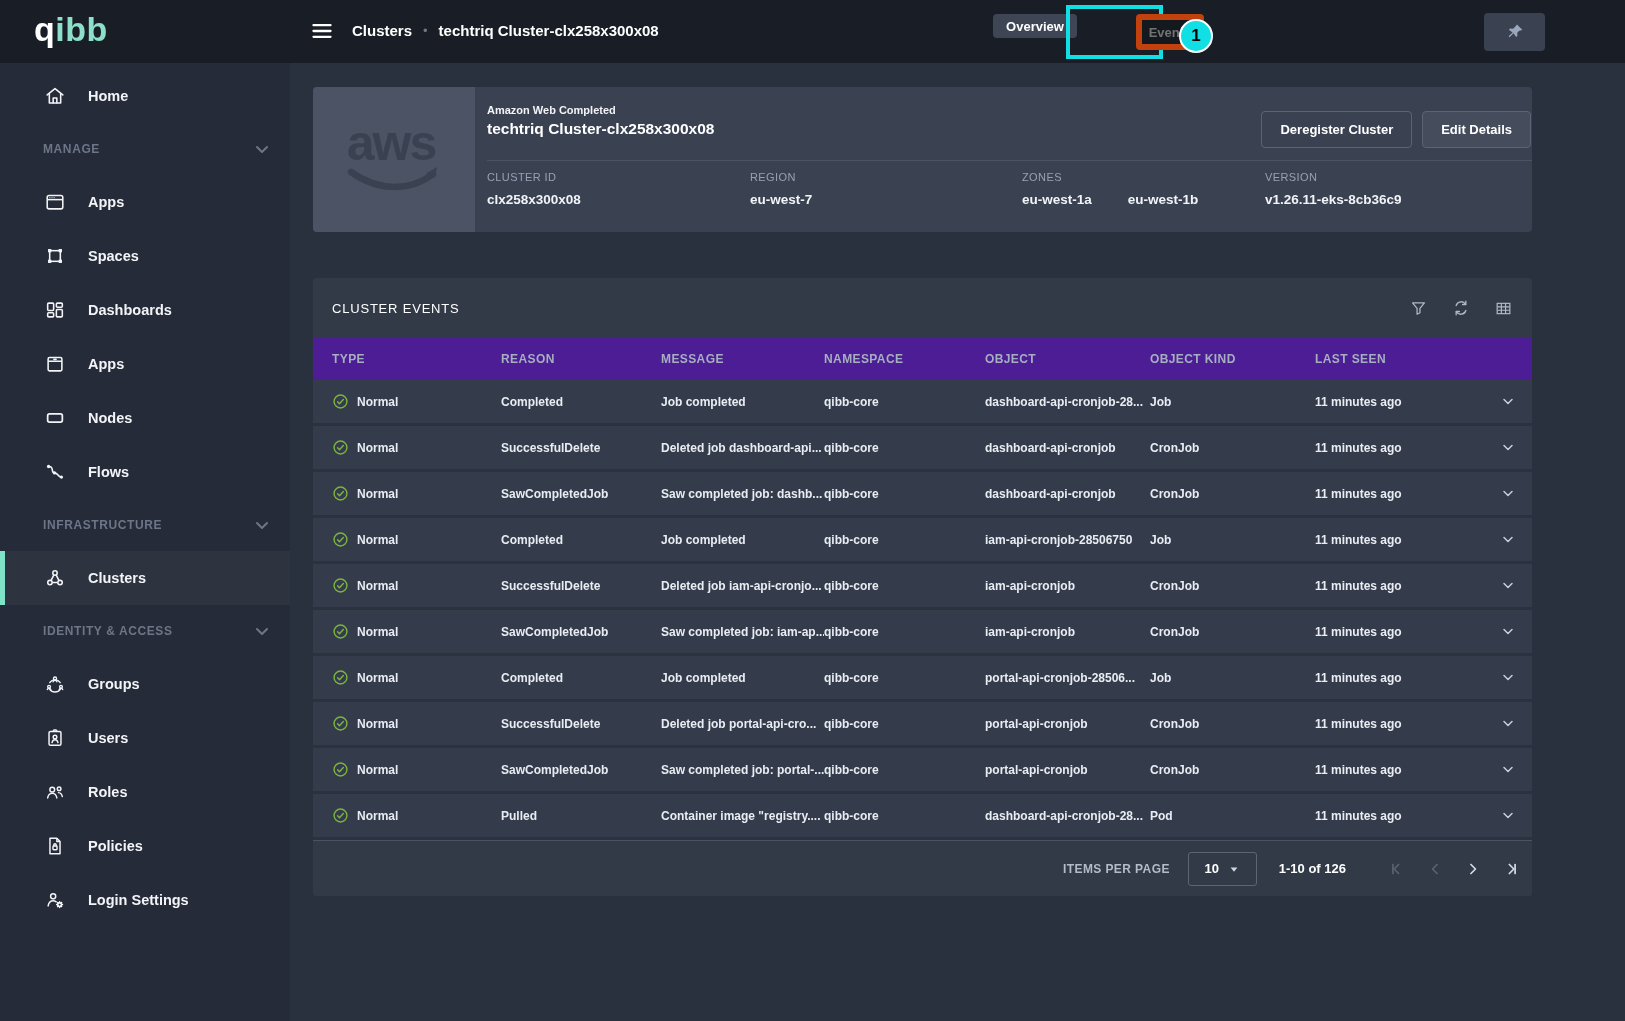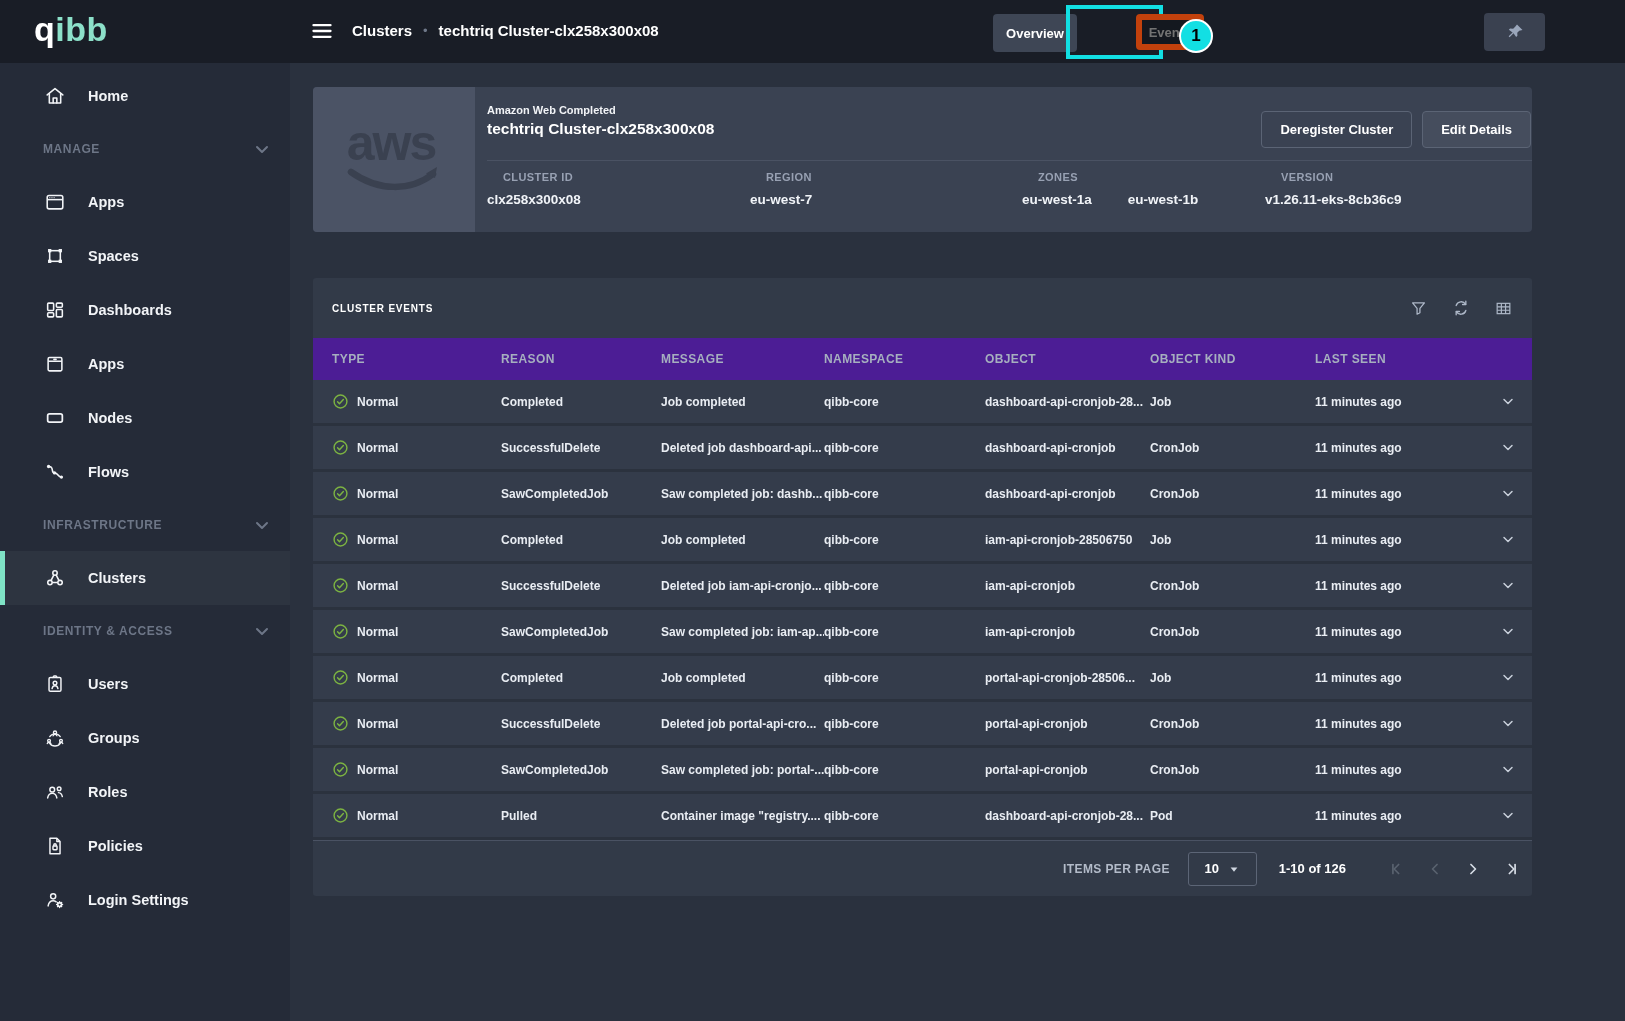--- a/index.html
+++ b/index.html
@@ -10,21 +10,21 @@
   
   .topbar { position:absolute; left:0; top:0; width:1625px; height:63px; background:#191d26; z-index:5; }
   .logo-area { position:absolute; left:34px; top:10px; font-size:34px; font-weight:700; letter-spacing:.5px; }
   .logo-q { color:#ffffff; }
   .logo-ibb { color:#8ce0c9; }
   .tb-hamburger { position:absolute; left:310px; top:19px; color:#fff; cursor:pointer; }
   .tb-breadcrumb { position:absolute; left:352px; top:22px; display:flex; align-items:center; gap:11px; }
   .bc-section { color:#fff; font-size:15px; font-weight:700; }
   .bc-sep { color:#6f7889; font-size:13px; }
   .bc-page { color:#fff; font-size:15px; font-weight:700; }
-  .tb-overview { position:absolute; left:993px; top:14px; width:84px; height:38px; background:#3e4655;
+  .tb-overview { position:absolute; left:993px; top:14px; width:84px; height:24px; background:#3e4655;
     border:none; border-radius:4px; color:#fff; font-size:13px; font-weight:700; font-family:inherit; cursor:pointer; }
   .annotation-box { position:absolute; left:1066px; top:5px; width:97px; height:54px; border:4px solid #12dfe3; }
   .tb-events { position:absolute; left:1136px; top:14px; width:68px; height:36px; background:#14181f;
     border:6px solid #c2410c; border-radius:4px; color:#737373; font-size:13px; font-weight:700; font-family:inherit; cursor:pointer; }
   .tb-badge { position:absolute; left:1179px; top:19px; width:34px; height:34px; border-radius:50%;
     background:#12dfe3; border:2px solid #ffffff; color:#000; font-size:17px; font-weight:700;
     display:flex; align-items:center; justify-content:center; }
   .tb-pin { position:absolute; left:1484px; top:13px; width:61px; height:38px; background:#3a4150;
     border:none; border-radius:4px; color:#9aa6bb; display:flex; align-items:center; justify-content:center; cursor:pointer; }
 
@@ -49,29 +49,29 @@
   .card-provider { position:absolute; left:12px; top:17px; color:#f2f4f7; font-size:11px; font-weight:700; }
   .card-name { position:absolute; left:12px; top:33px; color:#fff; font-size:15.5px; font-weight:700; }
   .card-buttons { position:absolute; right:1px; top:24px; display:flex; gap:10px; }
   .btn-outline { height:37px; padding:0 18px; background:transparent; border:1px solid #5b6475; border-radius:4px;
     color:#fff; font-size:13px; font-weight:700; font-family:inherit; cursor:pointer; }
   .btn-outline.lighter { background:#454d5d; }
   .card-divider { position:absolute; left:12px; right:0; top:73px; border-top:1px solid #4a5263; }
   .fields { position:absolute; left:12px; top:84px; display:flex; }
   .field { }
   .f-1 { width:263px; } .f-2 { width:272px; } .f-3 { width:243px; display:flex; } .f-4 { }
-  .f-label { color:#98a1b3; font-size:11px; font-weight:700; letter-spacing:.4px;margin-left:16px; }
+  .f-label { color:#98a1b3; font-size:11px; font-weight:400; letter-spacing:.4px; }
   .f-value { margin-top:9px; color:#f1f4f8; font-size:13.5px; font-weight:700; }
   .zone-b { margin-left:36px; }
   .f-3 .f-col { display:flex; flex-direction:column; }
 
   
   .panel { position:absolute; left:23px; top:215px; width:1219px; background:#323a48; border-radius:3px; }
   .panel-header { height:60px; display:flex; align-items:center; padding:0 19px; }
-  .panel-title { color:#fff; font-size:10px; font-weight:700; letter-spacing:.8px; }
+  .panel-title { color:#fff; font-size:13px; font-weight:400; letter-spacing:.8px; }
   .panel-icons { margin-left:auto; display:flex; gap:23px; align-items:center; color:#aeb8c8; }
   .panel-icons .picon { cursor:pointer; }
 
   .grid-row { display:grid; grid-template-columns:169px 160px 163px 161px 165px 165px 185px 1fr; align-items:center; padding-left:19px; }
   .thead { height:42px; background:#4c1d95; color:#a6afbf; font-size:12px; font-weight:700; letter-spacing:.4px; }
   .thead > div { overflow:hidden; white-space:nowrap; padding-right:8px; }
   .trow { height:46px; background:#343c4b; border-bottom:3px solid #2b323e; color:#e9edf3;
     font-size:12px; font-weight:700; cursor:pointer; }
   .trow > div { overflow:hidden; white-space:nowrap; padding-right:10px; }
   .cell-type { display:flex; align-items:center; gap:8px; }
@@ -238,43 +238,43 @@
     <span>IDENTITY &amp; ACCESS</span>
     <span class="sec-chev">
         <svg width="16" height="16" viewBox="0 0 16 16" fill="none" stroke="currentColor" stroke-width="2" stroke-linecap="round" stroke-linejoin="round">
           <path d="M3 6l5 5 5-5"></path>
         </svg>
       </span>
   </div>
 
   <div class="side-item">
     <span>
-      <svg width="22" height="22" viewBox="0 0 24 24" fill="none" stroke="currentColor" stroke-width="1.6" stroke-linecap="round" stroke-linejoin="round">
-          <rect x="5.5" y="4.8" width="13" height="15.2" rx="1.5"></rect>
-          <circle cx="12" cy="11" r="2"></circle>
-          <path d="M8.8 17c.4-2 2-3 3.2-3s2.8 1 3.2 3"></path>
-          <path d="M9.8 4.8l1.1-1.6h2.2l1.1 1.6"></path>
-        </svg>
-    </span>
-    <span class="si-label">Users</span>
-  </div>
-
-  <div class="side-item">
-    <span>
       <svg width="22" height="22" viewBox="0 0 24 24" fill="none" stroke="currentColor" stroke-width="1.5" stroke-linecap="round">
           <path d="M6.3 10.5a7 7 0 0 1 11.4 0M6.1 17.5a7 7 0 0 0 11.8 0"></path>
           <circle cx="12" cy="6" r="1.7"></circle>
           <path d="M9.9 9.6c.4-1 1.2-1.5 2.1-1.5s1.7.5 2.1 1.5"></path>
           <circle cx="5.5" cy="15" r="1.5"></circle>
           <path d="M3.6 18c.4-.9 1.1-1.3 1.9-1.3s1.5.4 1.9 1.3"></path>
           <circle cx="18.5" cy="15" r="1.5"></circle>
           <path d="M16.6 18c.4-.9 1.1-1.3 1.9-1.3s1.5.4 1.9 1.3"></path>
         </svg>
     </span>
     <span class="si-label">Groups</span>
+  </div>
+
+  <div class="side-item">
+    <span>
+      <svg width="22" height="22" viewBox="0 0 24 24" fill="none" stroke="currentColor" stroke-width="1.6" stroke-linecap="round" stroke-linejoin="round">
+          <rect x="5.5" y="4.8" width="13" height="15.2" rx="1.5"></rect>
+          <circle cx="12" cy="11" r="2"></circle>
+          <path d="M8.8 17c.4-2 2-3 3.2-3s2.8 1 3.2 3"></path>
+          <path d="M9.8 4.8l1.1-1.6h2.2l1.1 1.6"></path>
+        </svg>
+    </span>
+    <span class="si-label">Users</span>
   </div>
 
   <div class="side-item">
     <span>
       <svg width="22" height="22" viewBox="0 0 24 24" fill="none" stroke="currentColor" stroke-width="1.6" stroke-linecap="round">
           <circle cx="9" cy="9.5" r="2.6"></circle>
           <path d="M4 18.5c.5-3.3 2.6-5 5-5s4.5 1.7 5 5"></path>
           <circle cx="16.5" cy="8.5" r="2"></circle>
           <path d="M15.8 12.7c2.3.2 3.7 1.8 4.2 4.3"></path>
         </svg>

